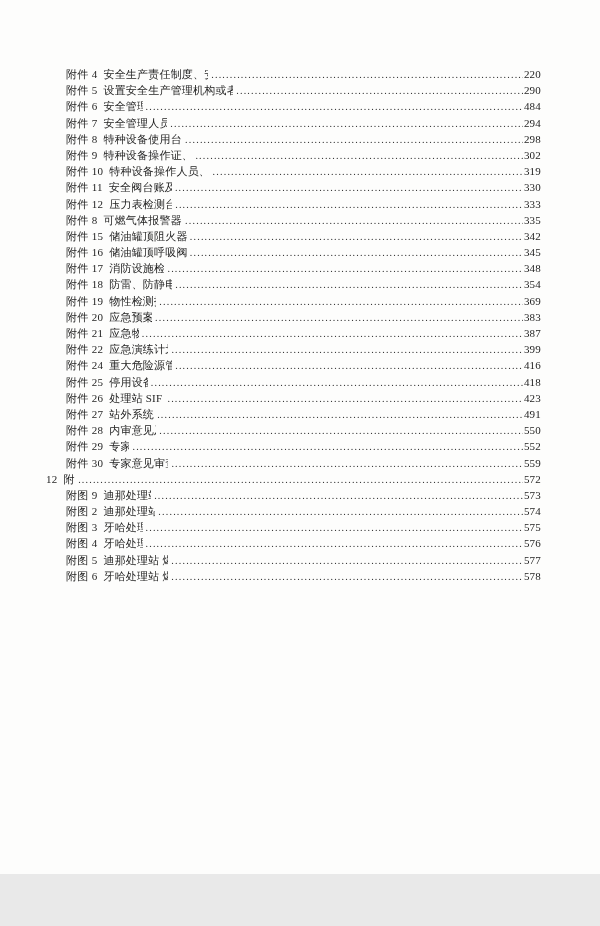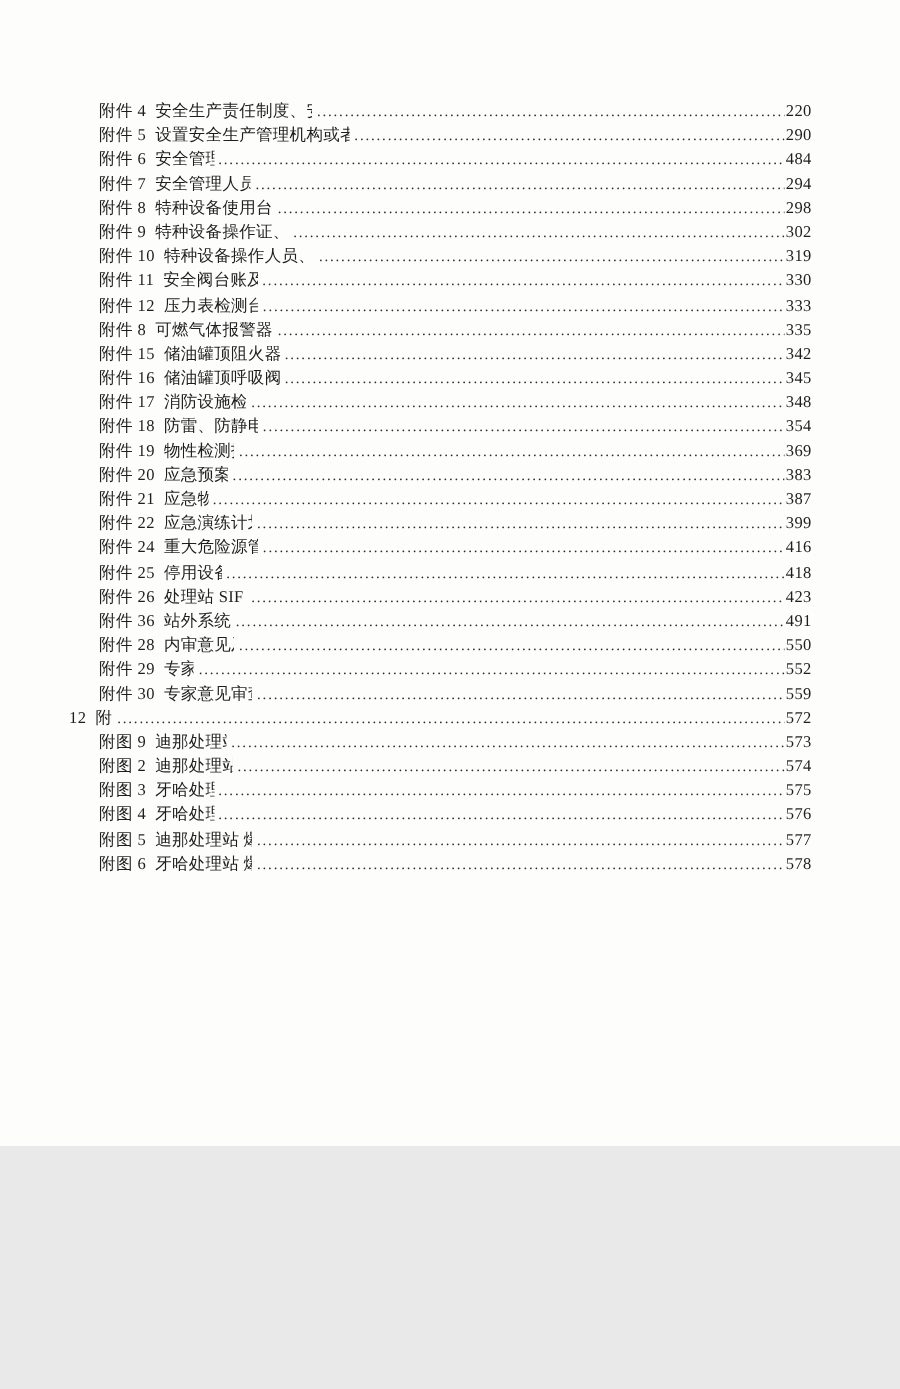--- a/index.html
+++ b/index.html
@@ -3,21 +3,21 @@
 <meta charset="utf-8">
 <style>
   html, body {
     margin: 0;
     padding: 0;
     background: #e9e9e9;
   }
   .page {
     position: relative;
     width: 600px;
-    height: 764px;
+    height: 874px;
     margin: 0 auto;
     background: #fdfdfc;
     overflow: hidden;
     font-family: "Liberation Serif", "DejaVu Serif", serif;
     color: #1e1e1e;
   }
   .toc {
     position: absolute;
     top: 66px;
     left: 66px;
@@ -191,21 +191,21 @@
     <span class="leader"></span>
     <span class="pagenum">418</span>
   </div>
       <div class="row">
     <span class="label">附件 26</span>
     <span class="title">处理站 SIF 联锁回路清单表</span>
     <span class="leader"></span>
     <span class="pagenum">423</span>
   </div>
       <div class="row">
-    <span class="label">附件 36</span>
+    <span class="label">附件 27</span>
     <span class="title">站外系统 SOC 参数表</span>
     <span class="leader"></span>
     <span class="pagenum">491</span>
   </div>
       <div class="row">
     <span class="label">附件 28</span>
     <span class="title">内审意见及修改确认表</span>
     <span class="leader"></span>
     <span class="pagenum">550</span>
   </div>

